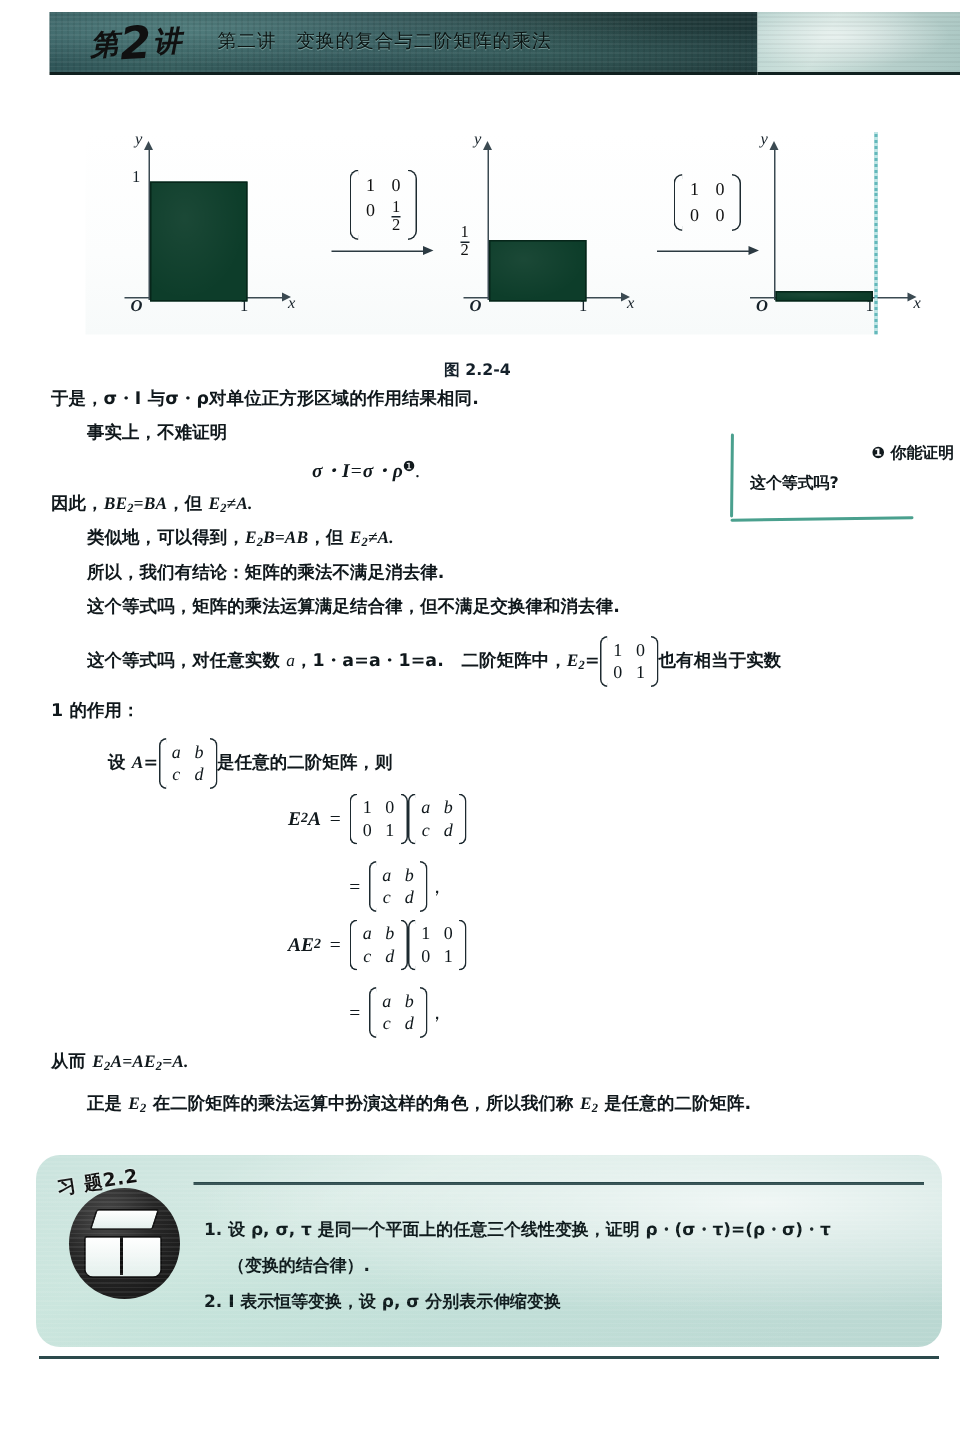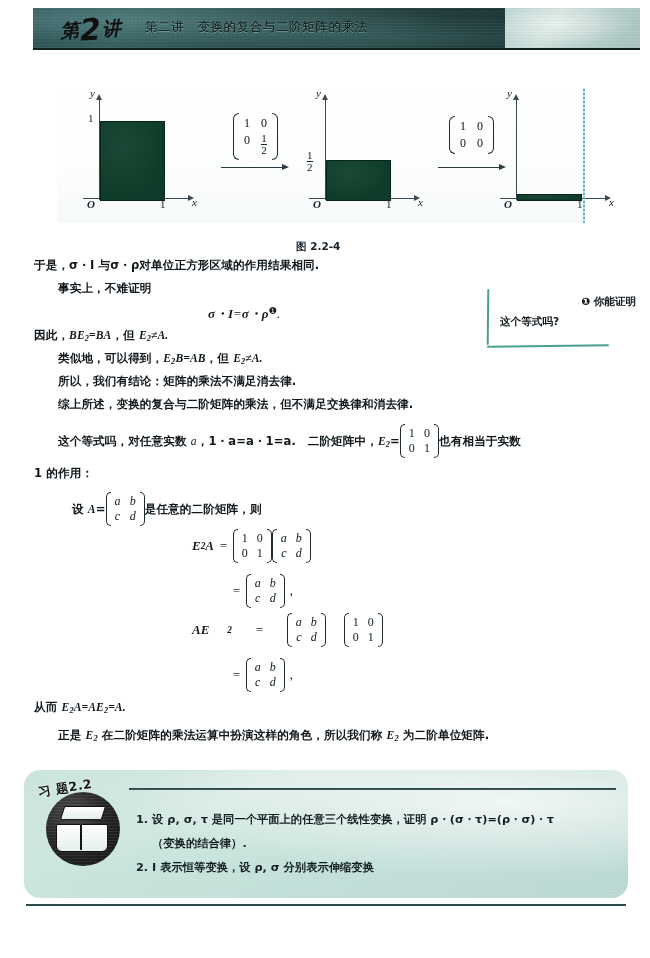--- a/index.html
+++ b/index.html
@@ -483,21 +483,21 @@
 
 <div class="ptext" style="left:34px; top:328px;">
   <span>因此，</span><span class="math">BE</span><span class="math sub">2</span><span class="math">=BA</span><span>，但 </span><span class="math">E</span><span class="math sub">2</span><span class="math">≠A.</span>
 </div>
 
 <div class="ptext" style="left:58px; top:351px;">
   <span>类似地，可以得到，</span><span class="math">E</span><span class="math sub">2</span><span class="math">B=AB</span><span>，但 </span><span class="math">E</span><span class="math sub">2</span><span class="math">≠A.</span>
 </div>
 
 <div class="ptext" style="left:58px; top:374px;">所以，我们有结论：矩阵的乘法不满足消去律.</div>
-<div class="ptext" style="left:58px; top:397px;">综上所述，变换的复合与二阶矩阵的乘法，但不满足交换律和消去律.</div>
+<div class="ptext" style="left:58px; top:397px;">这个等式吗，矩阵的乘法运算满足结合律，但不满足交换律和消去律.</div>
 
 <div class="ptext" style="left:58px; top:424px;">
   <span>这个等式吗，对任意实数 </span><span class="mathup">a</span><span>，1・a=a・1=a.　二阶矩阵中，</span><span class="math">E</span><span class="math sub">2</span><span>=</span><span class="imat">
       <span class="brk l"></span>
       <span class="mgrid">
         <span>1</span>
         <span>0</span>
         <span>0</span>
         <span>1</span>
       </span>
@@ -555,21 +555,21 @@
         <span>a</span>
         <span>b</span>
         <span>c</span>
         <span>d</span>
       </span>
       <span class="brk r"></span>
     </span>
   <span style="font-style:normal;">，</span>
 </div>
 
-<div class="eq-center" style="left:192px; top:613px; display:flex; align-items:center;gap:18px;">
+<div class="eq-center" style="left:192px; top:613px; display:flex; align-items:center;">
   <span class="math" style="font-weight:bold;">AE</span>
     <span class="math sub" style="font-weight:bold;">2</span>
   <span style="margin:0 5px;">=</span>
   <span class="imat italic">
       <span class="brk l"></span>
       <span class="mgrid">
         <span>a</span>
         <span>b</span>
         <span>c</span>
         <span>d</span>
@@ -601,21 +601,21 @@
       <span class="brk r"></span>
     </span>
   <span style="font-style:normal;">，</span>
 </div>
 
 <div class="ptext" style="left:34px; top:700px;">
   <span>从而 </span><span class="math">E</span><span class="math sub">2</span><span class="math">A=AE</span><span class="math sub">2</span><span class="math">=A.</span>
 </div>
 
 <div class="ptext" style="left:58px; top:728px;">
-  <span>正是 </span><span class="math">E</span><span class="math sub">2</span><span> 在二阶矩阵的乘法运算中扮演这样的角色，所以我们称 </span><span class="math">E</span><span class="math sub">2</span><span> 为二阶单位矩阵.</span>
+  <span>正是 </span><span class="math">E</span><span class="math sub">2</span><span> 在二阶矩阵的乘法运算中扮演这样的角色，所以我们称 </span><span class="math">E</span><span class="math sub">2</span><span> 是任意的二阶矩阵.</span>
 </div>
 
 <div class="sidenote">
   <div class="lline"></div>
   <div class="bline"></div>
   <div class="nt nt1">
     <span>❶</span>
     <span>你能证明</span>
   </div>
   <div class="nt nt2">这个等式吗?</div>

